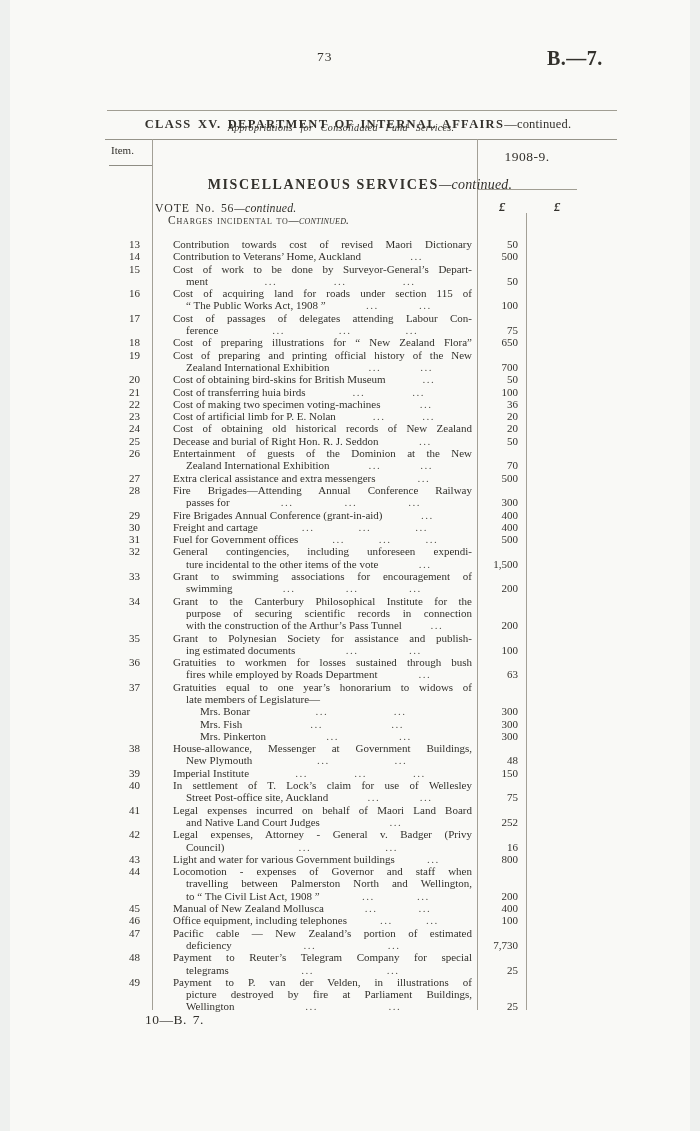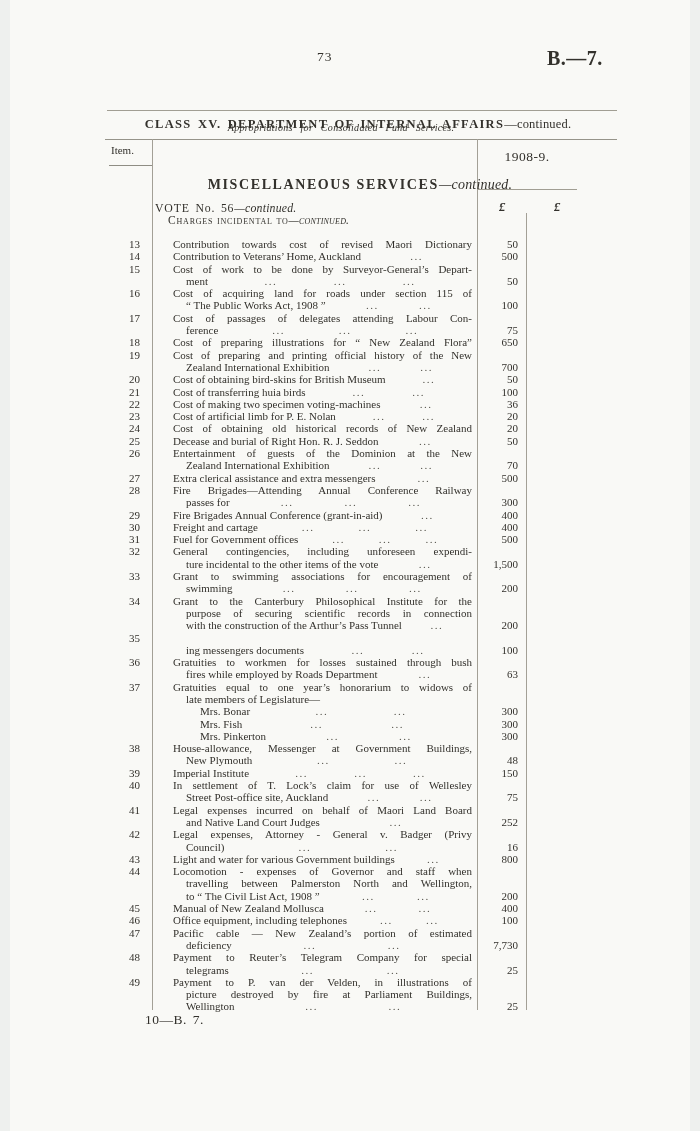--- a/index.html
+++ b/index.html
@@ -457,27 +457,30 @@
               <span class="dg">...</span>
             </span>
           </div>
           <span class="amt1">200</span>
           <span class="amt2"></span>
         </div>
       </div>
       <div class="row">
         <div class="line">
           <span class="num">35</span>
-          <span class="amt1"></span>
-          <span class="amt2"></span>
-        </div>
-        <div class="line">
-          <span class="num"></span>
-          <div class="desc ind1">
-            <span class="txt">ing messengers documents</span>
+          <div class="desc ind0">
+            <span class="txt just">Grant to Polynesian Society for assistance and publish-</span>
+          </div>
+          <span class="amt1"></span>
+          <span class="amt2"></span>
+        </div>
+        <div class="line">
+          <span class="num"></span>
+          <div class="desc ind1">
+            <span class="txt">ing estimated documents</span>
             <span class="dots">
               <span class="dg">...</span>
               <span class="dg">...</span>
             </span>
           </div>
           <span class="amt1">100</span>
           <span class="amt2"></span>
         </div>
       </div>
       <div class="row">

